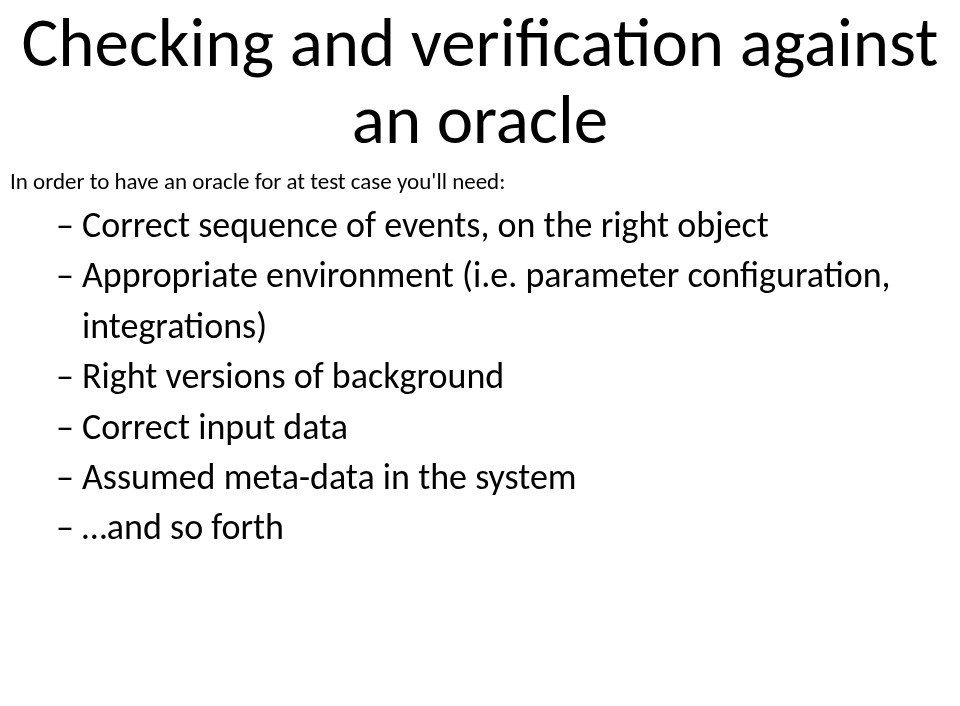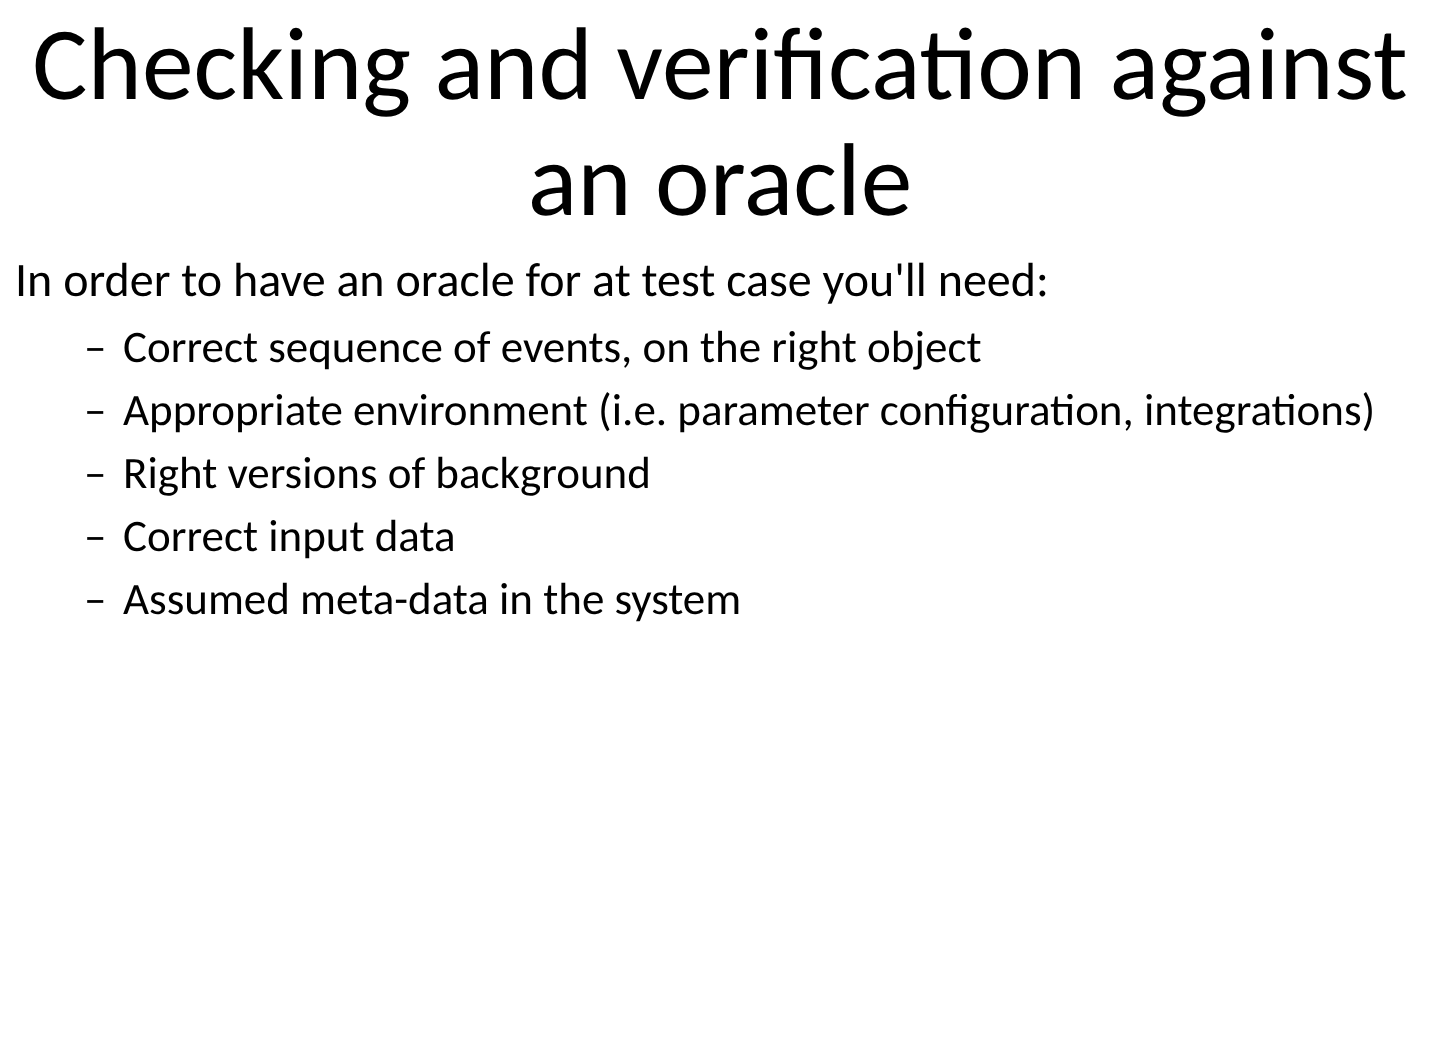--- a/index.html
+++ b/index.html
@@ -19,32 +19,32 @@
     height: 100%;
   }
   .title {
     font-size: 69px;
     line-height: 1.12;
     text-align: center;
     margin: 0 0 8px 0;
     font-weight: 400;
   }
   .intro {
-    font-size: 32px;
+    font-size: 23px;
     line-height: 1.28;
     margin: 0 0 4px 0;
   }
   ul.list {
     list-style: none;
     margin: 0;
     padding: 0 0 0 46px;
   }
   ul.list li {
     position: relative;
-    font-size: 30px;
+    font-size: 36px;
     line-height: 1.4;
     padding-left: 26px;
     margin: 0;
   }
   ul.list li::before {
     content: "–";
     position: absolute;
     left: 0;
     top: 0;
   }
@@ -54,14 +54,15 @@
 
 <div class="slide">
   <h1 class="title">Checking and verification against an oracle</h1>
   <p class="intro">In order to have an oracle for at test case you'll need:</p>
   <ul class="list">
     <li>Correct sequence of events, on the right object</li>
     <li>Appropriate environment (i.e. parameter configuration, integrations)</li>
     <li>Right versions of background</li>
     <li>Correct input data</li>
     <li>Assumed meta-data in the system</li>
+    <li>…and so forth</li>
   </ul>
 </div>
 
 </body></html>

